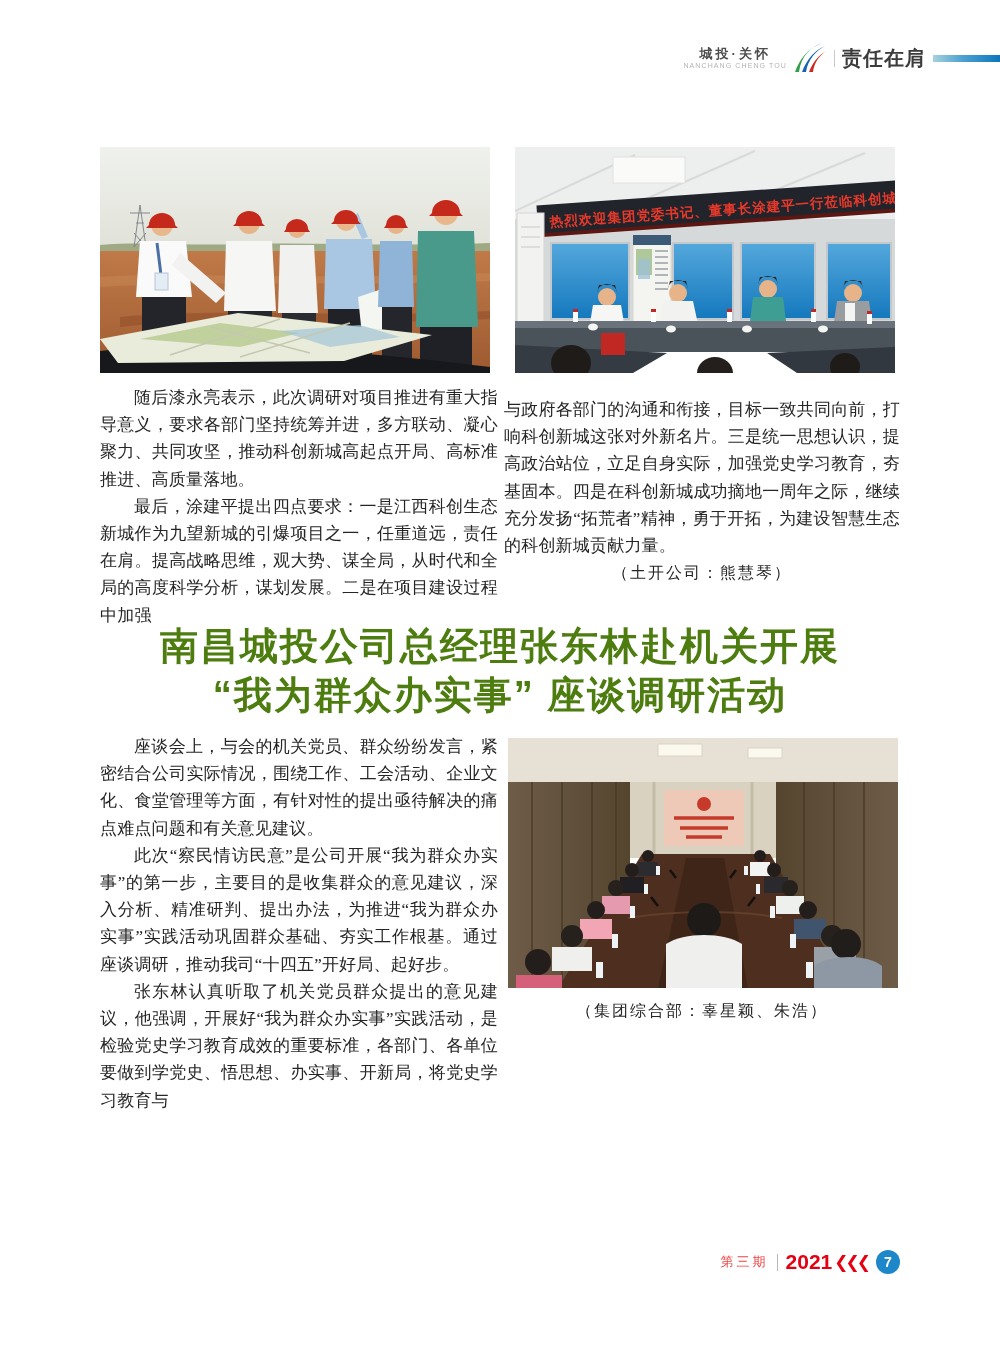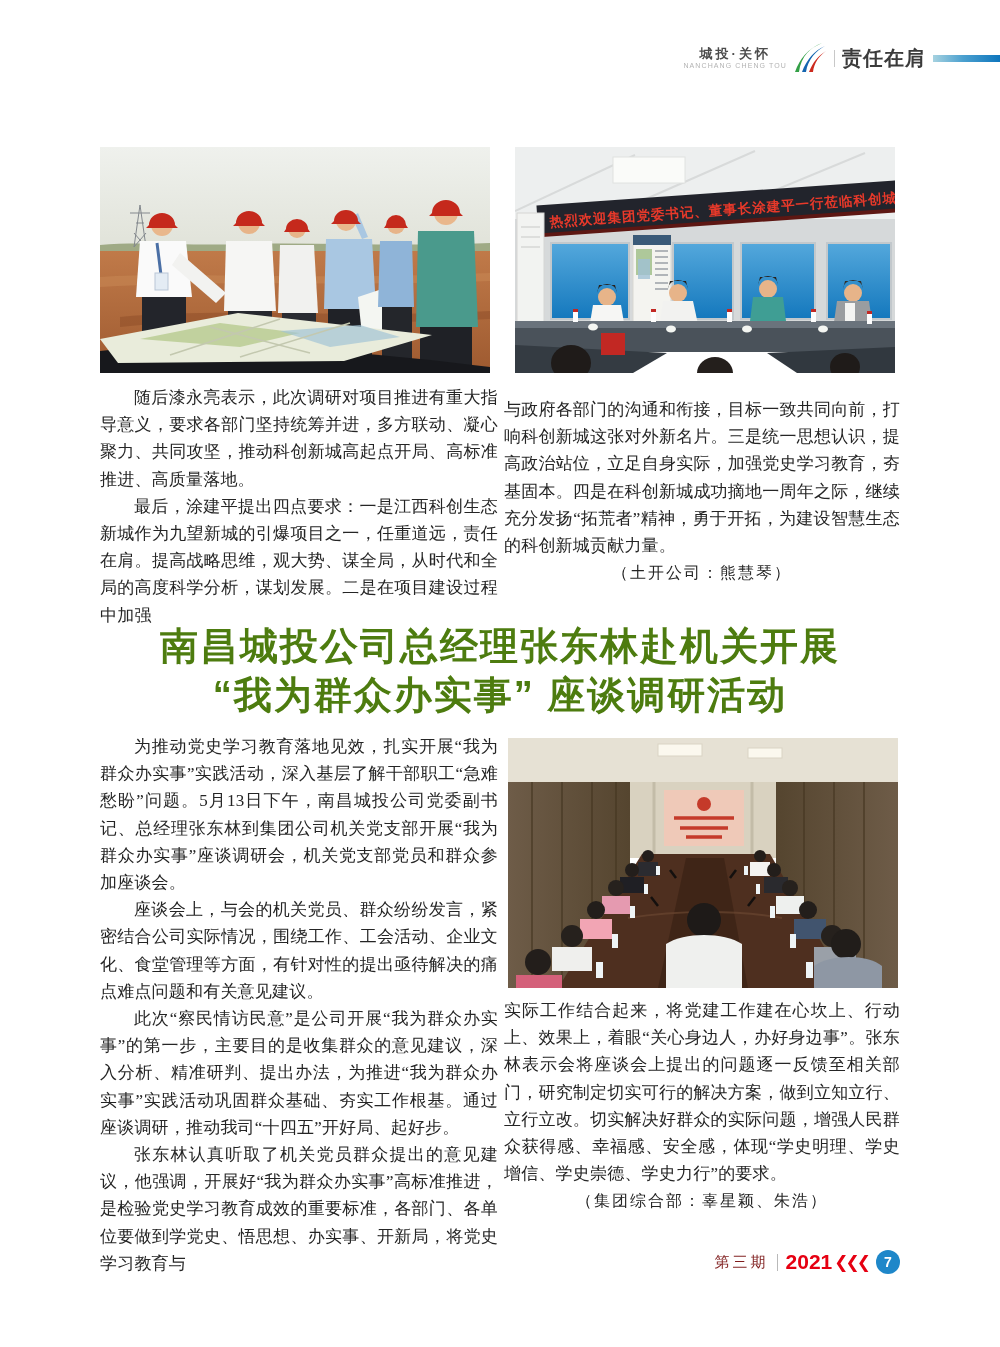--- a/index.html
+++ b/index.html
@@ -24,21 +24,21 @@
   .col p { margin:0; }
   .ind { text-indent:2em; }
   .attr { text-align:center; letter-spacing:2px; font-size:16px; }
   
   .headline { position:absolute; left:0; top:622px; width:1000px; text-align:center;
     font-family:"Liberation Sans","DejaVu Sans",sans-serif; font-weight:900;
     font-size:38px; line-height:49px; color:#4d7c0f; letter-spacing:2px; }
   
   .footer { position:absolute; top:1250px; right:100px; display:flex; align-items:center;
     font-family:"Liberation Sans","DejaVu Sans",sans-serif; }
-  .f-issue { font-size:15px; color:#7f1d1d; letter-spacing:3px; }
+  .f-issue { font-size:13px; color:#ef4444; letter-spacing:3px; }
   .f-div { width:1px; height:17px; background:#b9b9b9; margin:0 8px; }
   .f-year { font-size:21px; font-weight:bold; color:#e60012;text-align:right; }
   .f-chev { color:#e60012; font-weight:bold; font-size:17px; letter-spacing:-3px; margin:0 8px 0 2px; }
   .f-page { width:24px; height:24px; border-radius:50%; background:#1e87c9; color:#fff;
     display:flex; align-items:center; justify-content:center; font-size:14px; font-weight:bold; }
 </style>
 </head>
 <body>
 
 <div class="page">
@@ -218,24 +218,23 @@
     <p>与政府各部门的沟通和衔接，目标一致共同向前，打响科创新城这张对外新名片。三是统一思想认识，提高政治站位，立足自身实际，加强党史学习教育，夯基固本。四是在科创新城成功摘地一周年之际，继续充分发扬“拓荒者”精神，勇于开拓，为建设智慧生态的科创新城贡献力量。</p>
     <p class="attr">（土开公司：熊慧琴）</p>
   </div>
 
   <div class="headline">
     <div>南昌城投公司总经理张东林赴机关开展</div>
     <div>“我为群众办实事” 座谈调研活动</div>
   </div>
 
   <div class="col" style="left:100px; top:733px;">
-    <p class="ind">为推动党史学习教育落地见效，扎实开展“我为群众办实事”实践活动，深入基层了解干部职工“急难愁盼”问题。5月13日下午，南昌城投公司党委副书记、总经理张东林到集团公司机关党支部开展“我为群众办实事”座谈调研会，机关党支部党员和群众参加座谈会。</p>
     <p class="ind">座谈会上，与会的机关党员、群众纷纷发言，紧密结合公司实际情况，围绕工作、工会活动、企业文化、食堂管理等方面，有针对性的提出亟待解决的痛点难点问题和有关意见建议。</p>
     <p class="ind">此次“察民情访民意”是公司开展“我为群众办实事”的第一步，主要目的是收集群众的意见建议，深入分析、精准研判、提出办法，为推进“我为群众办实事”实践活动巩固群众基础、夯实工作根基。通过座谈调研，推动我司“十四五”开好局、起好步。</p>
-    <p class="ind">张东林认真听取了机关党员群众提出的意见建议，他强调，开展好“我为群众办实事”高标准推进，是检验党史学习教育成效的重要标准，各部门、各单位要做到学党史、悟思想、办实事、开新局，将党史学习教育与</p>
+    <p class="ind">张东林认真听取了机关党员群众提出的意见建议，他强调，开展好“我为群众办实事”实践活动，是检验党史学习教育成效的重要标准，各部门、各单位要做到学党史、悟思想、办实事、开新局，将党史学习教育与</p>
   </div>
 
   <div class="photo" style="left:508px; top:738px; width:390px; height:250px;">
     <svg width="390" height="250" viewBox="0 0 390 250">
       <defs>
         <linearGradient id="p3wallL" x1="0" y1="0" x2="1" y2="0">
           <stop offset="0" stop-color="#6e5c48"></stop>
             <stop offset="1" stop-color="#55452f"></stop>
         </linearGradient>
         <linearGradient id="p3wallR" x1="1" y1="0" x2="0" y2="0">
@@ -307,21 +306,20 @@
         <rect x="104" y="196" width="6" height="14" fill="#eef4f6"></rect>
           <rect x="282" y="196" width="6" height="14" fill="#eef4f6"></rect>
         <rect x="88" y="224" width="7" height="16" fill="#eef4f6"></rect>
           <rect x="298" y="224" width="7" height="16" fill="#eef4f6"></rect>
         <path d="M168 140 l-6 -8 M222 140 l6 -8 M150 168 l-7 -9 M240 168 l7 -9" stroke="#14100e" stroke-width="2.5"></path>
       </g>
     </svg>
   </div>
 
   <div class="col" style="left:504px; top:997px; width:396px;">
-    <p>实际工作结合起来，将党建工作建在心坎上、行动上、效果上，着眼“关心身边人，办好身边事”。张东林表示会将座谈会上提出的问题逐一反馈至相关部门，研究制定切实可行的解决方案，做到立知立行、立行立改。切实解决好群众的实际问题，增强人民群众获得感、幸福感、安全感，体现“学史明理、学史增信、学史崇德、学史力行”的要求。</p>
     <p class="attr">（集团综合部：辜星颖、朱浩）</p>
   </div>
 
   <div class="footer">
     <span class="f-issue">第三期</span>
     <span class="f-div"></span>
     <span class="f-year">2021</span>
     <span class="f-chev">❮❮❮</span>
     <span class="f-page">7</span>
   </div>

